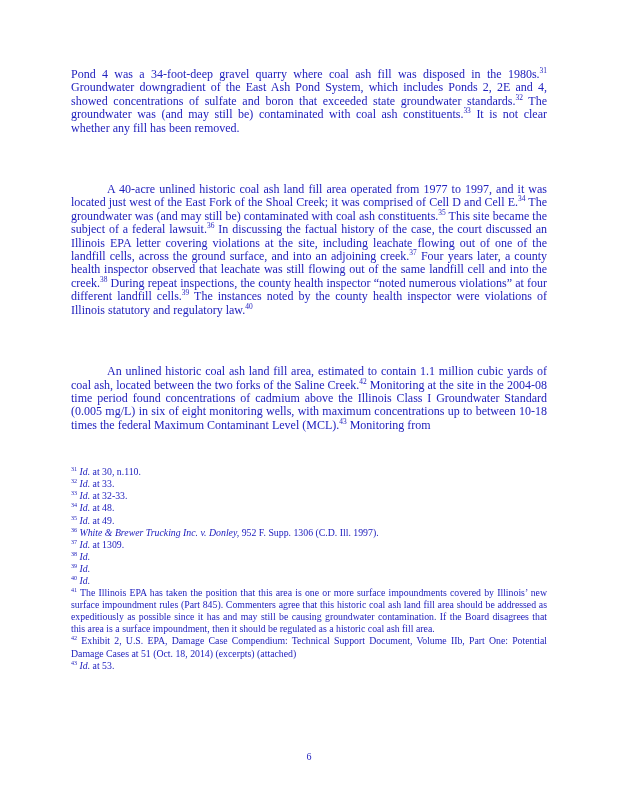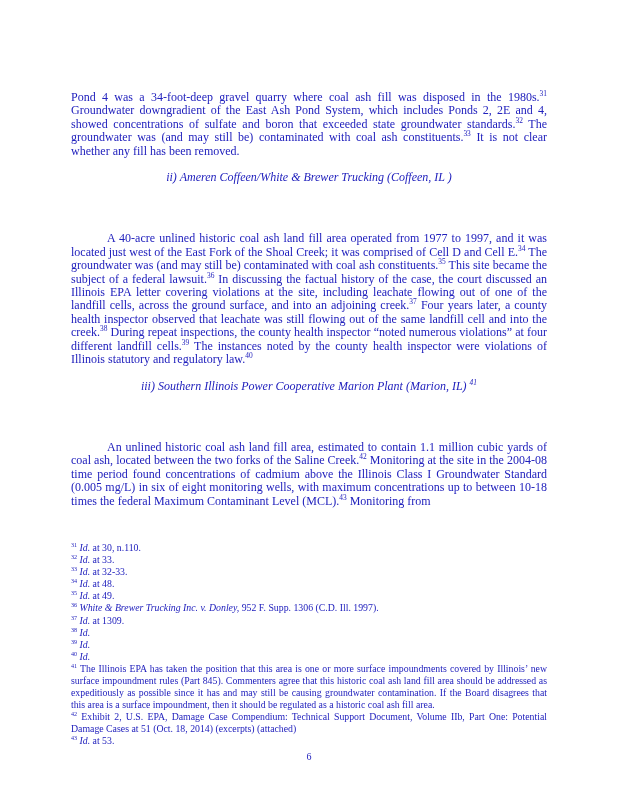--- a/index.html
+++ b/index.html
@@ -6,21 +6,21 @@
   html,body{ margin:0; padding:0; }
   body{
     width:618px; height:800px;
     background:var(--bg);
     font-family:"Liberation Serif", serif;
   }
   .page{
     position:relative;
     width:618px; height:800px;
     box-sizing:border-box;
-    padding:91px 71px 0 71px;
+    padding:68px 71px 0 71px;
     color:var(--txt);
     overflow:hidden;
   }
   .body-text p.para{
     font-size:12px;
     line-height:13.4px;
     text-align:justify;
     margin:0 0 13px 0;
   }
   .body-text p.indent{ text-indent:36px;margin-top:48px; }
@@ -52,25 +52,23 @@
   }
 </style>
 </head>
 <body>
 
 <div class="page">
 
   <div class="body-text">
     <p class="para">Pond 4 was a 34-foot-deep gravel quarry where coal ash fill was disposed in the 1980s.<sup>31</sup> Groundwater downgradient of the East Ash Pond System, which includes Ponds 2, 2E and 4, showed concentrations of sulfate and boron that exceeded state groundwater standards.<sup>32</sup> The groundwater was (and may still be) contaminated with coal ash constituents.<sup>33</sup> It is not clear whether any fill has been removed.</p>
 
-    <div class="heading">ii) Ameren Coffeen/White &amp; Brewer Trucking (Coffeen, IL )</div>
 
     <p class="para indent">A 40-acre unlined historic coal ash land fill area operated from 1977 to 1997, and it was located just west of the East Fork of the Shoal Creek; it was comprised of Cell D and Cell E.<sup>34</sup> The groundwater was (and may still be) contaminated with coal ash constituents.<sup>35</sup> This site became the subject of a federal lawsuit.<sup>36</sup> In discussing the factual history of the case, the court discussed an Illinois EPA letter covering violations at the site, including leachate flowing out of one of the landfill cells, across the ground surface, and into an adjoining creek.<sup>37</sup> Four years later, a county health inspector observed that leachate was still flowing out of the same landfill cell and into the creek.<sup>38</sup> During repeat inspections, the county health inspector “noted numerous violations” at four different landfill cells.<sup>39</sup> The instances noted by the county health inspector were violations of Illinois statutory and regulatory law.<sup>40</sup></p>
 
-    <div class="heading">iii) Southern Illinois Power Cooperative Marion Plant (Marion, IL) <sup>41</sup></div>
 
     <p class="para indent">An unlined historic coal ash land fill area, estimated to contain 1.1 million cubic yards of coal ash, located between the two forks of the Saline Creek.<sup>42</sup> Monitoring at the site in the 2004-08 time period found concentrations of cadmium above the Illinois Class I Groundwater Standard (0.005 mg/L) in six of eight monitoring wells, with maximum concentrations up to between 10-18 times the federal Maximum Contaminant Level (MCL).<sup>43</sup> Monitoring from</p>
   </div>
 
   <div class="footnotes">
     <div class="footnote"><sup>31</sup><span> <i>Id.</i> at 30, n.110.</span></div>
     <div class="footnote"><sup>32</sup><span> <i>Id.</i> at 33.</span></div>
     <div class="footnote"><sup>33</sup><span> <i>Id.</i> at 32-33.</span></div>
     <div class="footnote"><sup>34</sup><span> <i>Id.</i> at 48.</span></div>
     <div class="footnote"><sup>35</sup><span> <i>Id.</i> at 49.</span></div>

